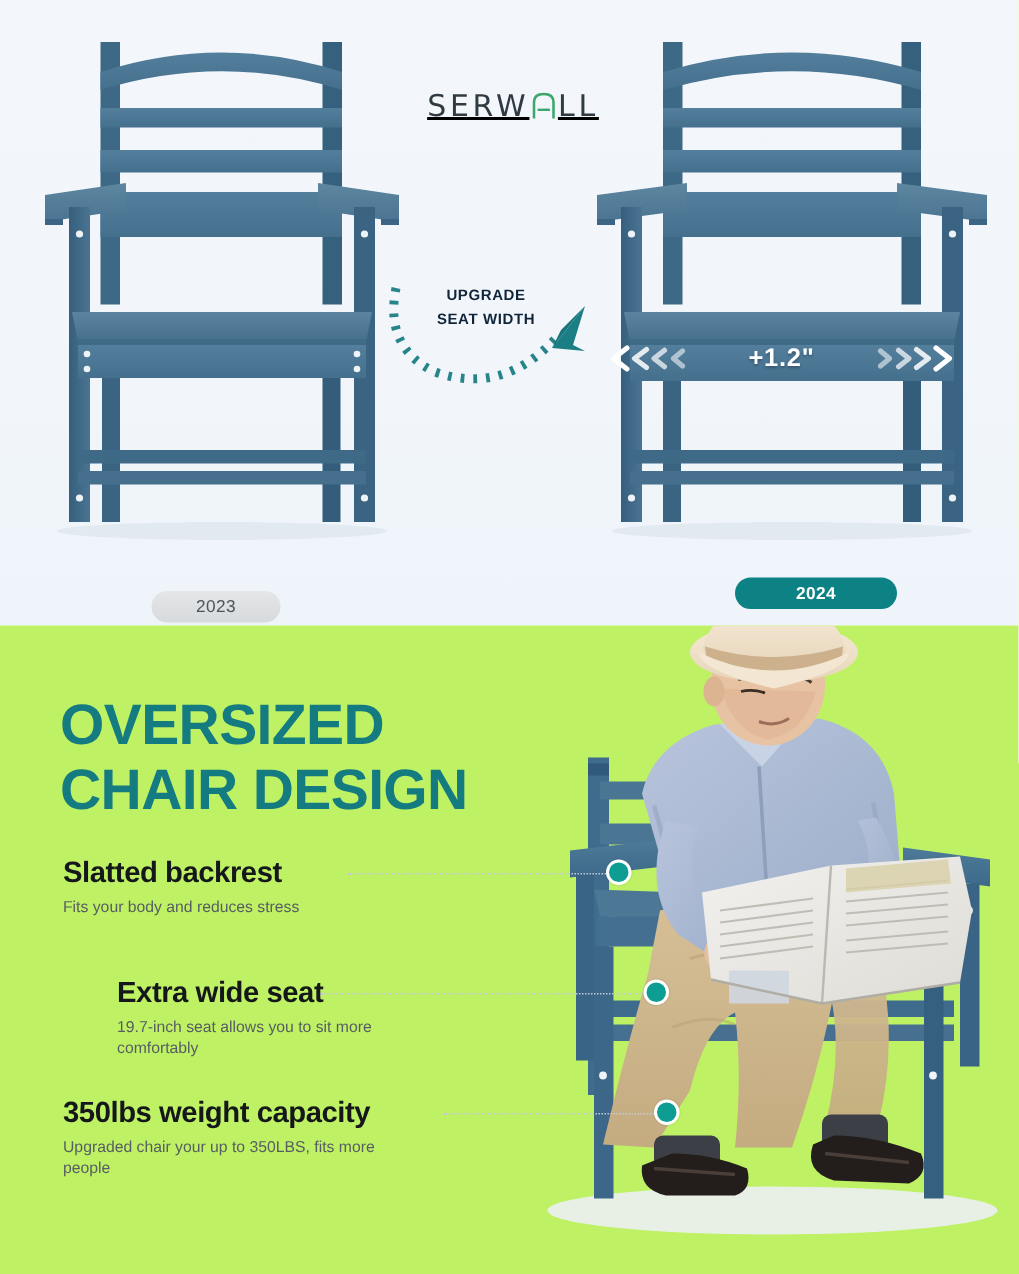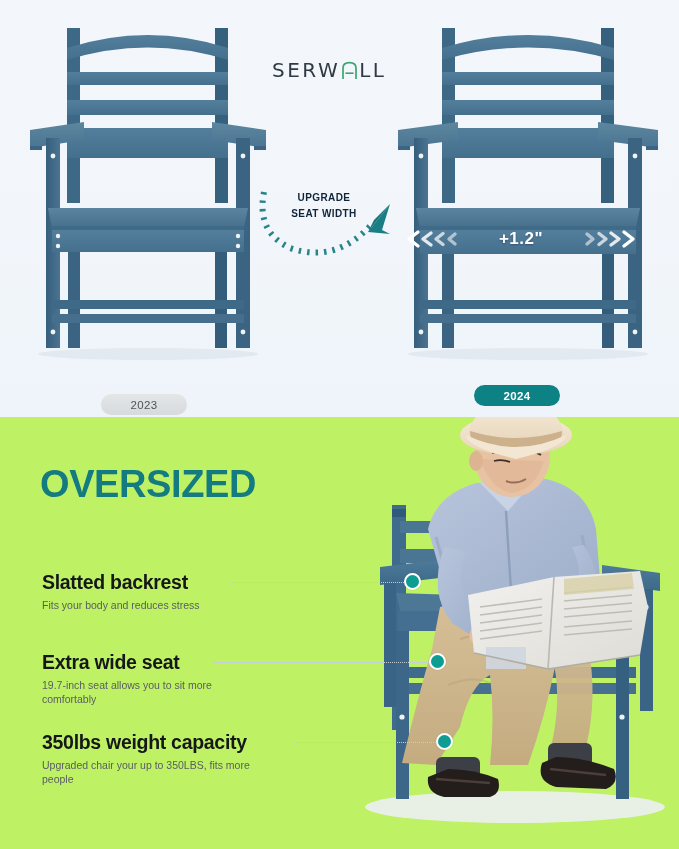--- a/index.html
+++ b/index.html
@@ -13,42 +13,42 @@
 
   
   #top-section {
     position: absolute; left: 0; top: 0; width: 679px; height: 417px;
     background: linear-gradient(180deg,#f3f7fb 0%, #f2f6fb 55%, #eef4fa 100%);
     overflow: hidden;
   }
 
   
   #brand { position: absolute; left: 272px; top: 55px; width: 140px; height: 30px;
-           display: flex; align-items: center; justify-content: flex-start; }
+           display: flex; align-items: center; justify-content: center; text-decoration: underline; }
   #brand .wordmark {
     font-size: 20px; letter-spacing: 2.5px; font-weight: 400;
     color: #2f3a42; display: flex; align-items: center;
     font-family: "DejaVu Sans", sans-serif;
   }
   #brand .glyph-a { display:inline-block; position: relative; width: 17px; height: 19px;
                     margin: 0 1px; vertical-align: middle; }
 
   
   .chair { position: absolute; }
   .chair svg { display:block; width: 100%; height: 100%; }
 
   
   .year-badge {
     position: absolute; height: 21px; border-radius: 11px;
     display: flex; align-items: center; justify-content: center;
     font-size: 11.5px; letter-spacing: .3px;
   }
   #badge-2023 { left: 101px; top: 394px; width: 86px;
     background: linear-gradient(180deg,#e4e6e8,#d7dadc); color: #4c5458; }
-  #badge-2024 { left: 474px; top: 385px; width: 86px;
+  #badge-2024 { left: 490px; top: 385px; width: 108px;
     background: #0c8285; color: #ffffff; font-weight: 700; align-items: center; }
 
   
   #upgrade-callout { position: absolute; left: 256px; top: 176px; width: 150px; height: 84px; }
   #upgrade-text {
     position: absolute; left: 12px; top: 14px; width: 112px;
     text-align: center; color: #10243a; font-weight: 800;
     font-size: 10px; line-height: 16px; letter-spacing: .4px;
   }
   #upgrade-arrow { position: absolute; left: 0; top: 0; width: 150px; height: 84px; }
@@ -80,21 +80,21 @@
   .feature { position: absolute; left: 42px; width: 300px; }
   .feature .f-title {
     color: #15171a; font-weight: 800; font-size: 19.5px; letter-spacing: -0.3px;
     line-height: 22px; white-space: nowrap;
   }
   .feature .f-desc {
     color: #585d63; font-size: 10.5px; line-height: 14px; margin-top: 5px;
     max-width: 210px;
   }
   #feature-1 { top: 154px; }
-  #feature-2 { top: 234px; }
+  #feature-2 { top: 234px; margin-left: 36px; }
   #feature-3 { top: 314px; }
 
   
   .leader {
     position: absolute; height: 0; border-top: 1px dotted #c3ccd4;
   }
   #leader-1 { left: 232px; top: 165px; width: 182px; }
   #leader-2 { left: 213px; top: 245px; width: 228px; }
   #leader-3 { left: 296px; top: 325px; width: 152px; }
 
@@ -402,20 +402,21 @@
             <path d="M224 218 L292 212"></path>
         </g>
         <path d="M224 162 L292 156 L294 172 L224 178 Z" fill="#d8cfa6" opacity="0.8"></path>
         <rect x="146" y="230" width="40" height="22" fill="#cfd6e0" opacity="0.9"></rect>
         <path d="M134 236 L208 252 L300 238" stroke="#b0ada5" stroke-width="1.6" fill="none"></path>
       </svg>
     </div>
 
     <div id="headline">
       <span>OVERSIZED</span>
+      <span class="l2">CHAIR DESIGN</span>
     </div>
 
     <div class="leader" id="leader-1"></div>
     <div class="leader" id="leader-2"></div>
     <div class="leader" id="leader-3"></div>
 
     <div class="feature" id="feature-1">
       <div class="f-title">Slatted backrest</div>
       <div class="f-desc">Fits your body and reduces stress</div>
     </div>

